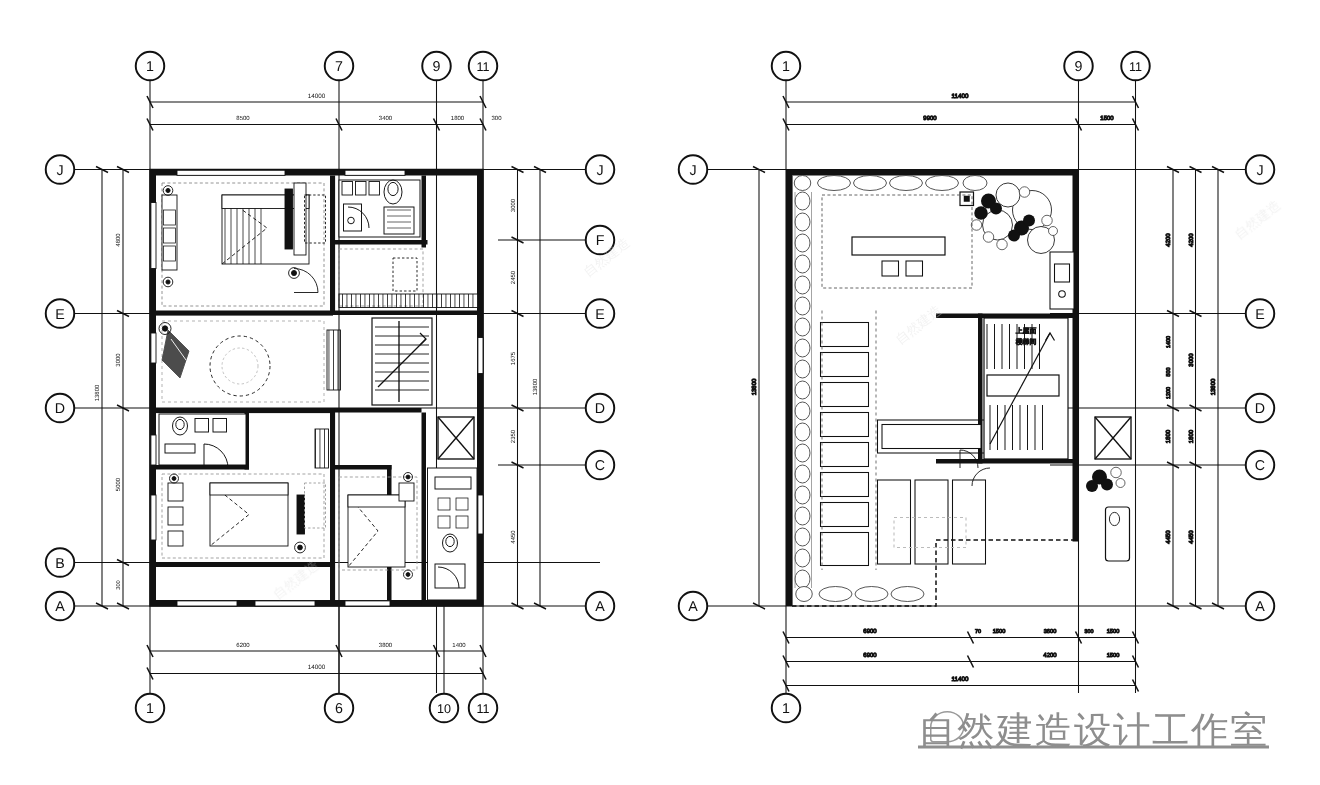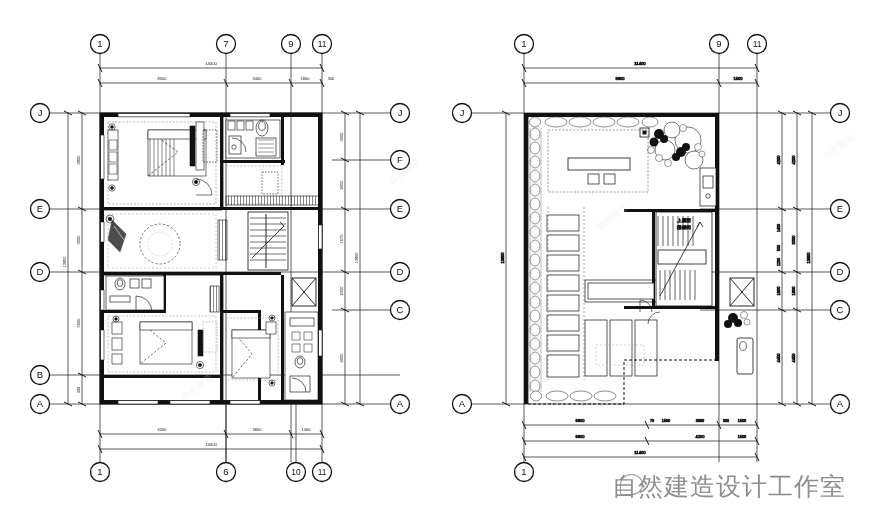--- a/index.html
+++ b/index.html
@@ -2,21 +2,21 @@
 <html><head>
 <meta charset="utf-8">
 <style>
   html,body{margin:0;padding:0;background:#fff;}
   body{width:880px;height:523px;overflow:hidden;
        font-family:"Liberation Sans","DejaVu Sans",sans-serif;
        color:#111;position:relative;}
   #stage{position:absolute;left:0;top:0;width:880px;height:523px;background:#ffffff;}
   svg{position:absolute;left:0;top:0;}
   .wm{position:absolute;pointer-events:none;user-select:none;
-      color:#c9c9c9;font-family:"DejaVu Sans",sans-serif;white-space:nowrap;}
+      color:#c9c9c9;font-family:"DejaVu Sans",sans-serif;white-space:nowrap;text-decoration:underline;}
   #wm-main{left:612px;top:470px;font-size:25px;letter-spacing:1px;color:#8e8e8e;}
   #wm-logo{left:620px;top:474px;width:21px;height:19px;border:1.6px solid #9a9a9a;
            border-radius:50% 50% 50% 10%;}
 </style>
 </head>
 <body>
 
 <div id="stage">
 
 <svg width="880" height="523" viewBox="0 0 880 523">

